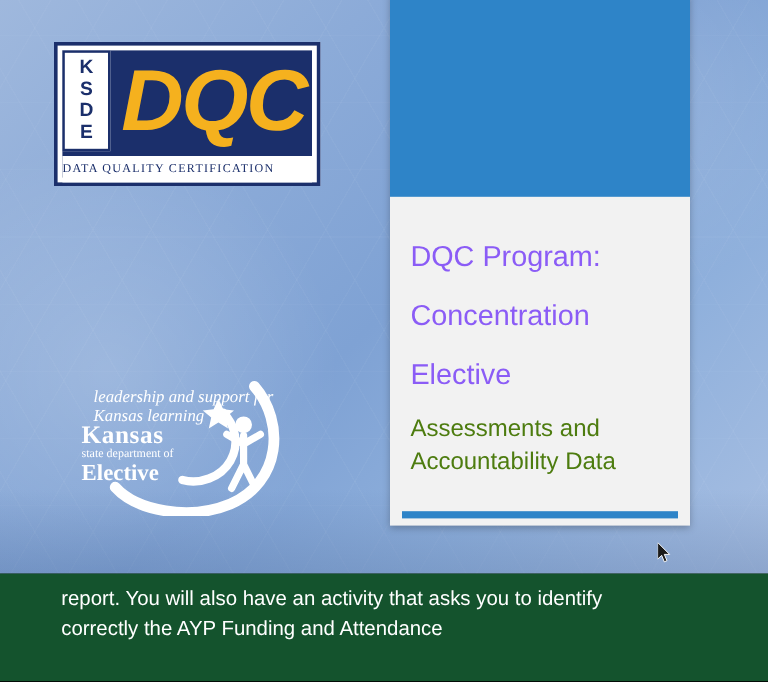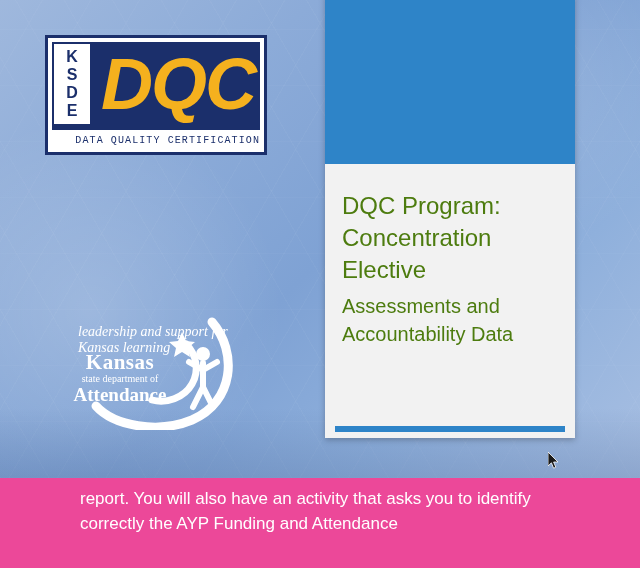--- a/index.html
+++ b/index.html
@@ -123,22 +123,22 @@
     bottom: 0px;
     height: 22px;
     background: #ffffff;
   }
   #ksde-logo .taglinetext {
     position: absolute;
     left: 4px; right: 4px;
     bottom: 2px;
     height: 18px;
     line-height: 18px;
-    text-align: right;
-    font-family: Liberation Mono, monospace;
+    text-align: left;
+    font-family: Liberation Serif, serif;
     font-size: 10px;
     letter-spacing: 1.1px;
     color: #1b2f6b;
   }
 
   
   #ksde-seal {
     position: absolute;
     left: 62px;
     top: 310px;
@@ -148,21 +148,20 @@
   #ksde-seal .swoosh {
     position: absolute;
     left: 0; top: 0;
     width: 180px; height: 120px;
   }
   #ksde-seal .seal-text {
     position: absolute;
     left: 6px;
     top: 42px;
     width: 104px;
-    text-align: center;
     color: #ffffff;
     font-family: "Liberation Serif", serif;
   }
   #ksde-seal .seal-kansas {
     font-size: 21px;
     font-weight: bold;
     line-height: 21px;
     letter-spacing: 0.5px;
   }
   #ksde-seal .seal-dept {
@@ -212,23 +211,23 @@
     height: 6px;
     background: #2e84c8;
   }
   #title-card .cardbody {
     position: absolute;
     left: 17px;
     right: 14px;
     top: 196px;
   }
   #card-title {
-    color: #4d7c0f;
+    color: #8b5cf6;
     font-size: 24px;
-    line-height: 32px;
+    line-height: 49px;
     font-weight: normal;
     font-family: "Liberation Sans", sans-serif;
     margin: 0;
   }
   #card-subtitle {
     color: #4d7c0f;
     font-size: 20px;
     line-height: 28px;
     font-weight: normal;
     font-family: "Liberation Sans", sans-serif;
@@ -244,24 +243,24 @@
     height: 18px;
   }
 
   
   #caption {
     position: absolute;
     left: 0;
     top: 478px;
     width: 640px;
     height: 90px;
-    background: #ec4899;
+    background: #14532d;
     color: #ffffff;
     box-sizing: border-box;
-    padding: 8px 80px 0 80px;
+    padding: 8px 80px 0 51px;
     font-family: "Liberation Sans", sans-serif;
     font-size: 17px;
     line-height: 25px;
   }
   #caption p { margin: 0; }
 </style>
 </head>
 <body>
 
 <div id="stage">
@@ -290,21 +289,21 @@
         <path d="M150 12 C176 42, 172 92, 130 110 C96 124, 52 116, 34 96" fill="none" stroke="#ffffff" stroke-width="9" stroke-linecap="round"></path>
         <path d="M124 34 c10 10 14 26 6 40 c-8 14 -26 20 -40 16" fill="none" stroke="#ffffff" stroke-width="7" stroke-linecap="round"></path>
         <circle cx="141" cy="44" r="7" fill="#ffffff"></circle>
         <path d="M141 53 l0 24 M141 60 l-14 -8 M141 60 l14 -8 M141 77 l-10 20 M141 77 l10 20" stroke="#ffffff" stroke-width="6" stroke-linecap="round" fill="none"></path>
         <path d="M120 22 l4 9 9 1 -7 6 2 9 -8 -5 -8 5 2 -9 -7 -6 9 -1z" fill="#ffffff"></path>
       </svg>
       <div class="arc-text">leadership and support for Kansas learning</div>
       <div class="seal-text">
         <div class="seal-kansas">Kansas</div>
         <div class="seal-dept">state department of</div>
-        <div class="seal-edu">Attendance</div>
+        <div class="seal-edu">Elective</div>
       </div>
     </div>
 
     <div id="title-card">
       <div class="cardtop"></div>
       <div class="cardbody">
         <h1 id="card-title">DQC Program: Concentration Elective</h1>
         <h2 id="card-subtitle">Assessments and Accountability Data</h2>
       </div>
       <div class="cardfoot"></div>

